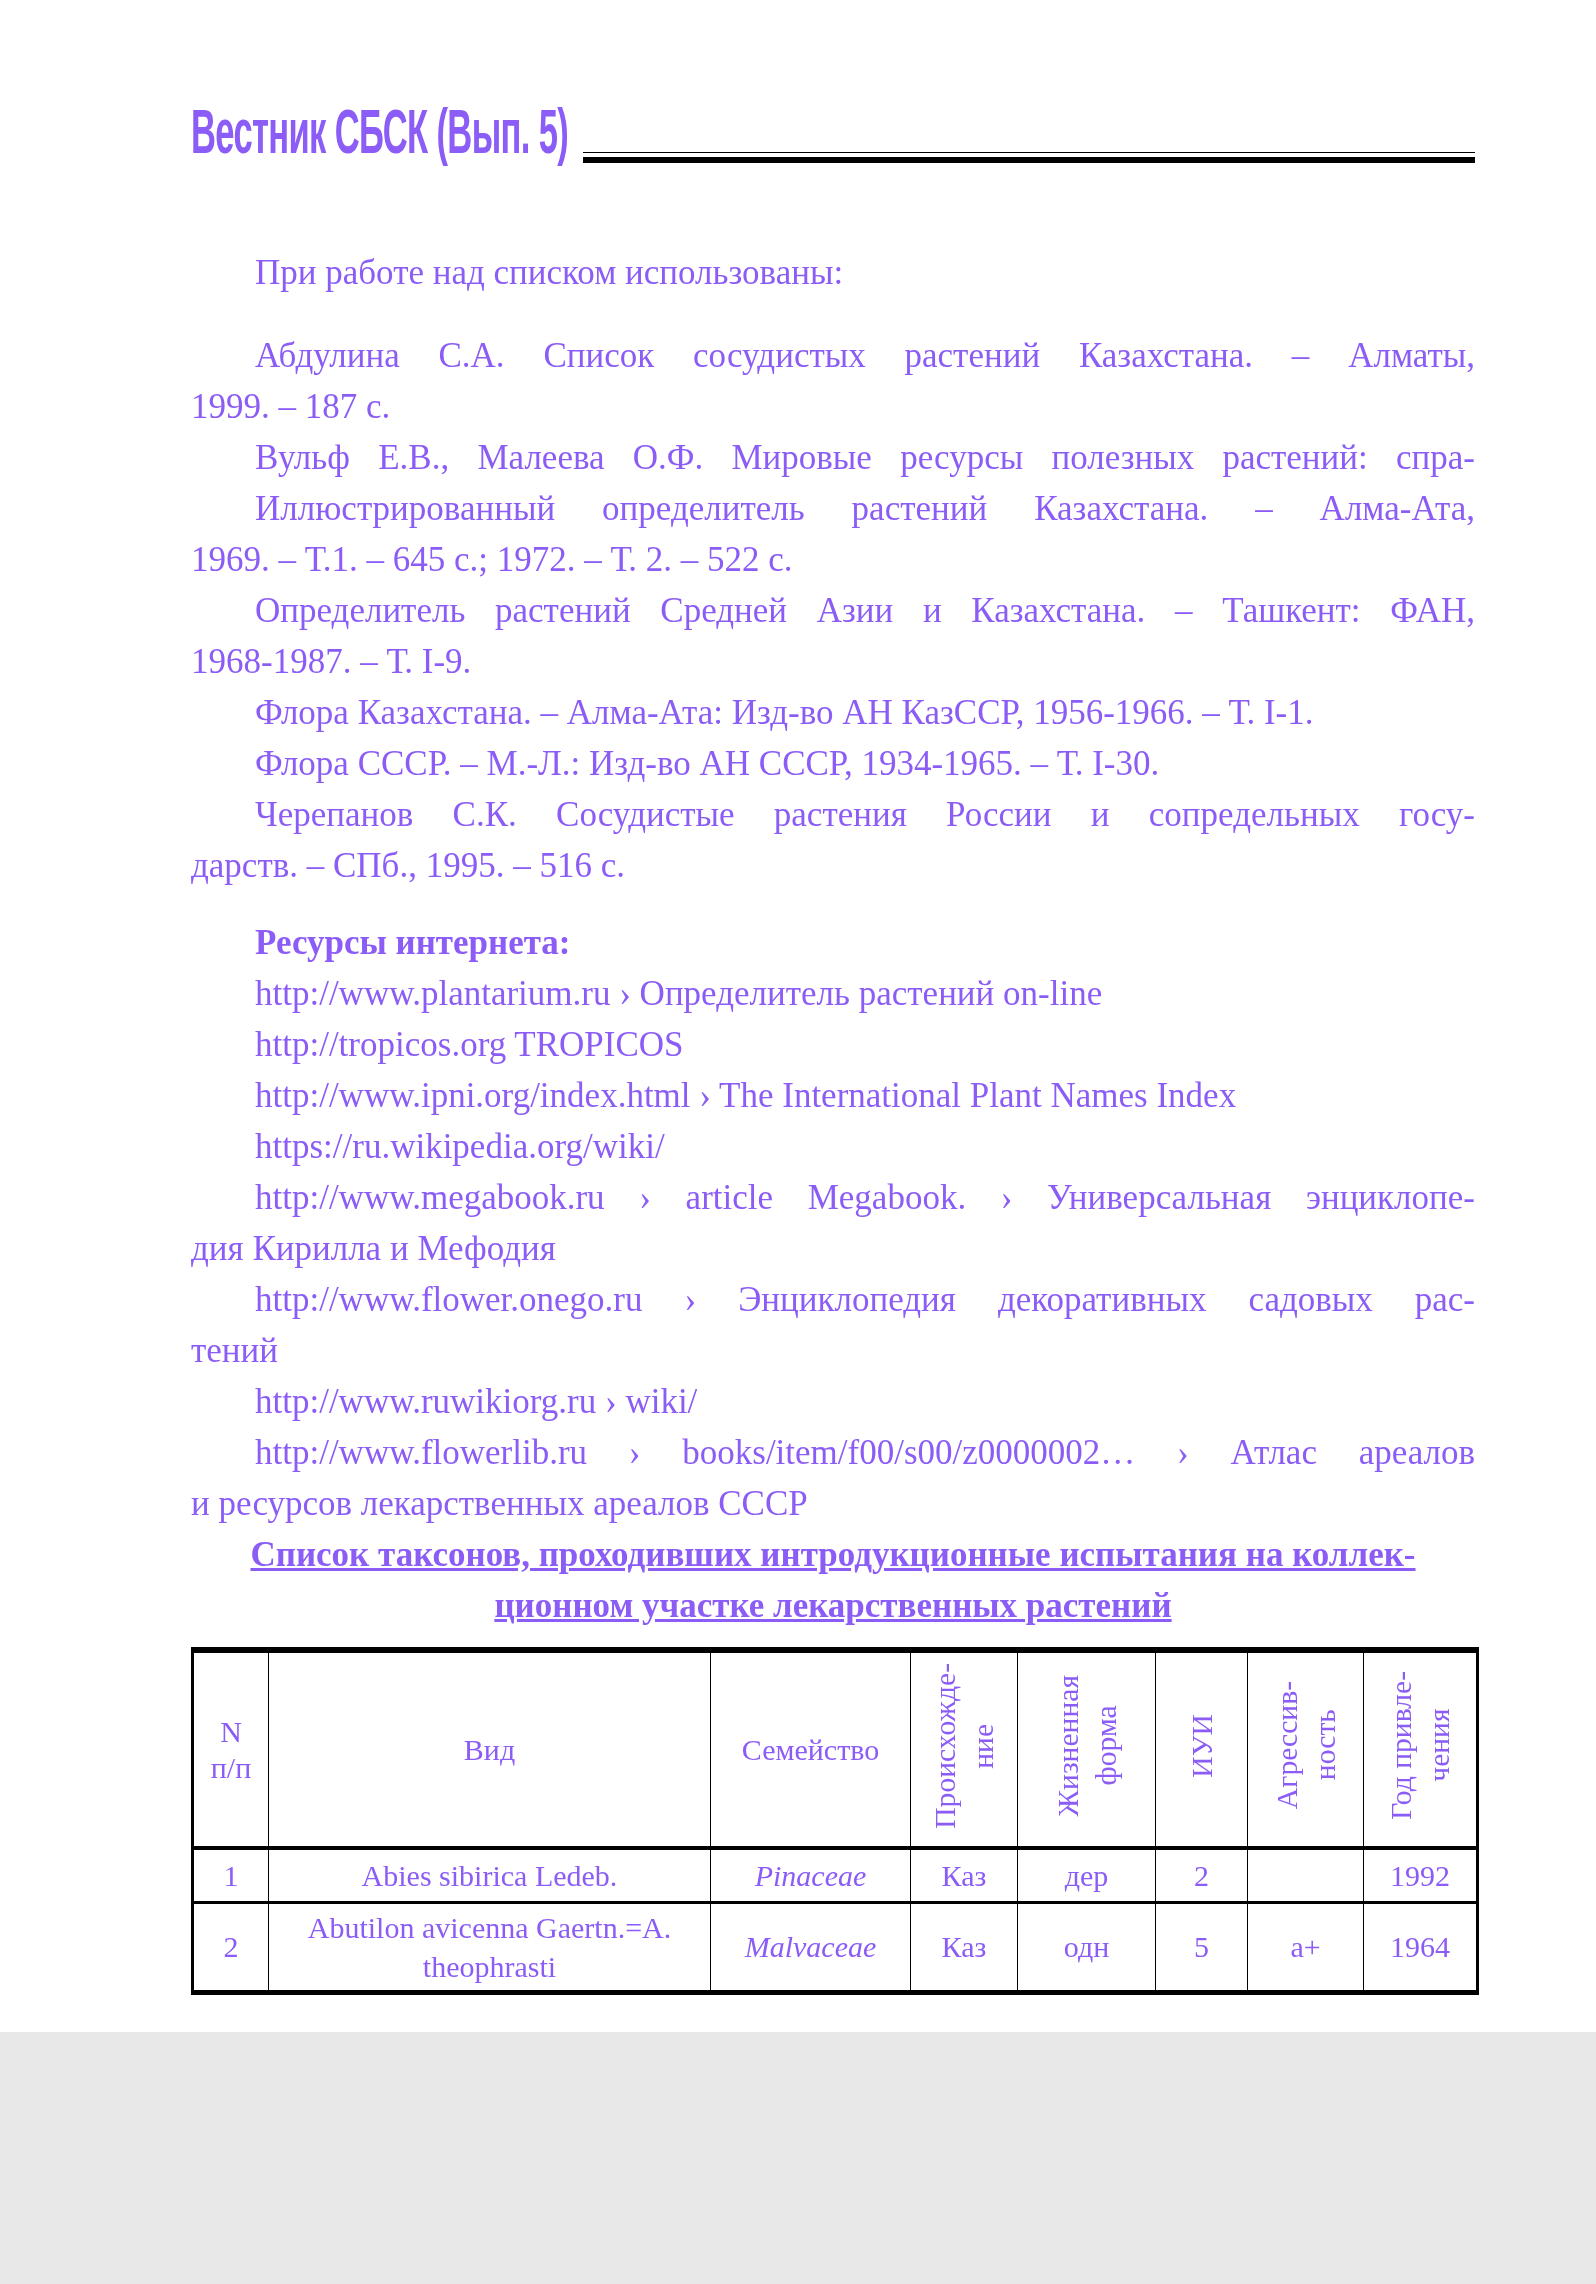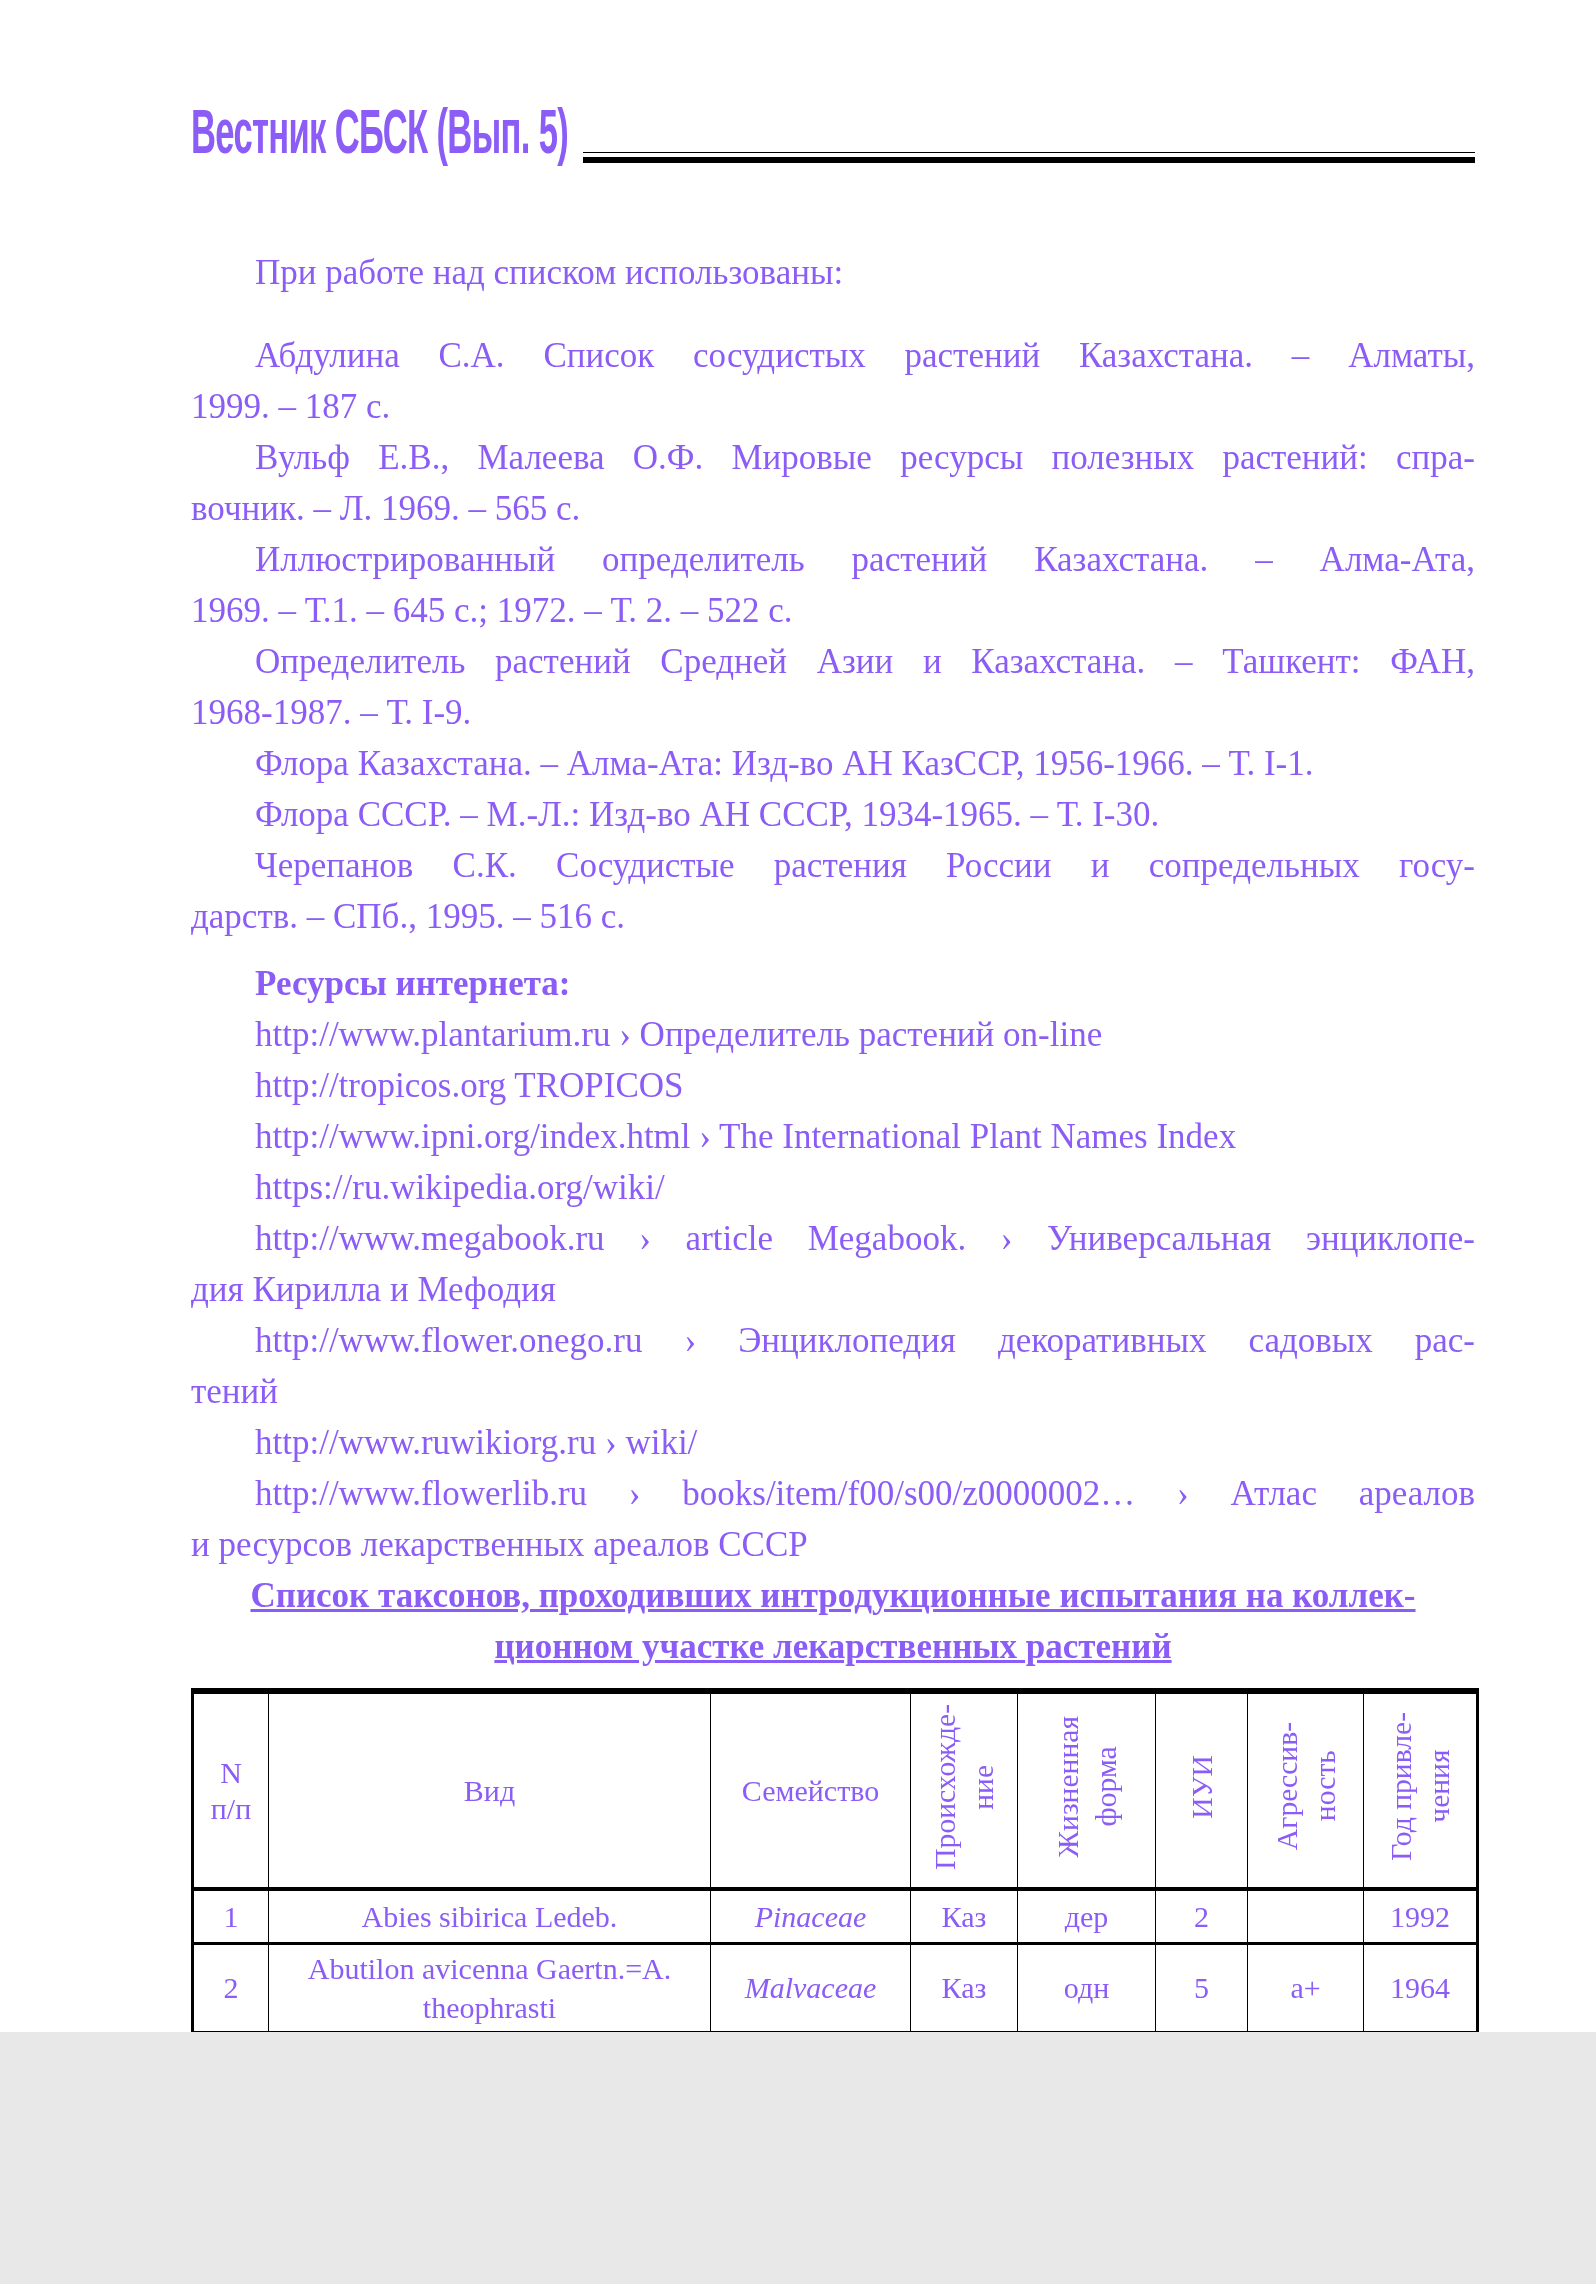--- a/index.html
+++ b/index.html
@@ -16,21 +16,21 @@
   .rule{flex:1;margin-left:19.7px;margin-bottom:7.2px;height:3.6px;
         border-top:1.8px solid #000;border-bottom:6.3px solid #000;}
   .i{}
   .para{margin:0;}
   .line{display:block;}
   .first{text-indent:64px;}
   .just{text-align:justify;text-align-last:justify;}
 
   .intro-heading{margin-top:77px;text-indent:64px;font-weight:normal;}
   .biblio{margin-top:32px;}
-  .inet{margin-top:16px;}
+  .inet{margin-top:26px;}
   .inet-heading{text-indent:64px;font-weight:bold;}
   .tbl-heading{text-align:center;font-weight:bold;text-decoration:underline;}
 
   
   table.taxa{margin-top:16px;border-collapse:collapse;table-layout:fixed;width:1284px;
              border:3.6px solid #000;border-top:6.3px solid #000;border-bottom:5.4px solid #000;}
   table.taxa th,table.taxa td{border:1.8px solid #000;overflow:hidden;}
   tr.head{height:198px;}
   tr.head th{border-bottom:4.5px solid #000;font-weight:normal;font-size:30px;line-height:36px;
              text-align:center;vertical-align:middle;padding:0;}
@@ -62,21 +62,20 @@
 
     <div class="intro-heading">При работе над списком использованы:</div>
 
     <div class="biblio">
       <p class="para">
         <span class="line first just">Абдулина С.А. Список сосудистых растений Казахстана. – Алматы,</span>
         <span class="line">1999. – 187 с.</span>
       </p>
       <p class="para">
         <span class="line first just">Вульф Е.В., Малеева О.Ф. Мировые ресурсы полезных растений: спра-</span>
-        <span class="line">вочник. – Л. 1969. – 565 с.</span>
       </p>
       <p class="para">
         <span class="line first just">Иллюстрированный определитель растений Казахстана. – Алма-Ата,</span>
         <span class="line">1969. – Т.1. – 645 с.; 1972. – Т. 2. – 522 с.</span>
       </p>
       <p class="para">
         <span class="line first just">Определитель растений Средней Азии и Казахстана. – Ташкент: ФАН,</span>
         <span class="line">1968-1987. – Т. I-9.</span>
       </p>
       <p class="para">

